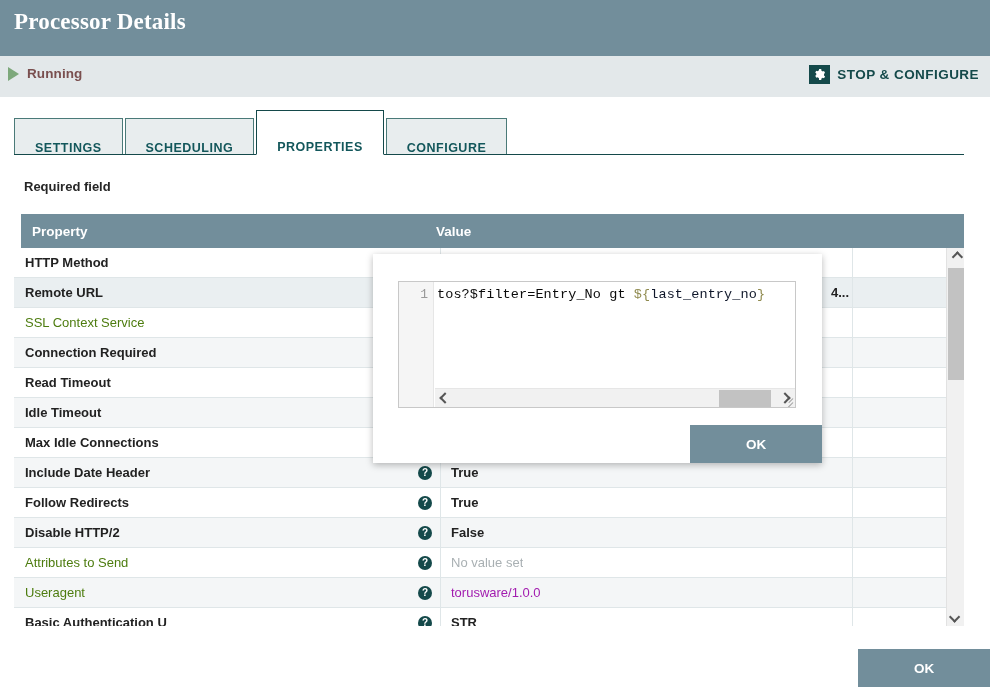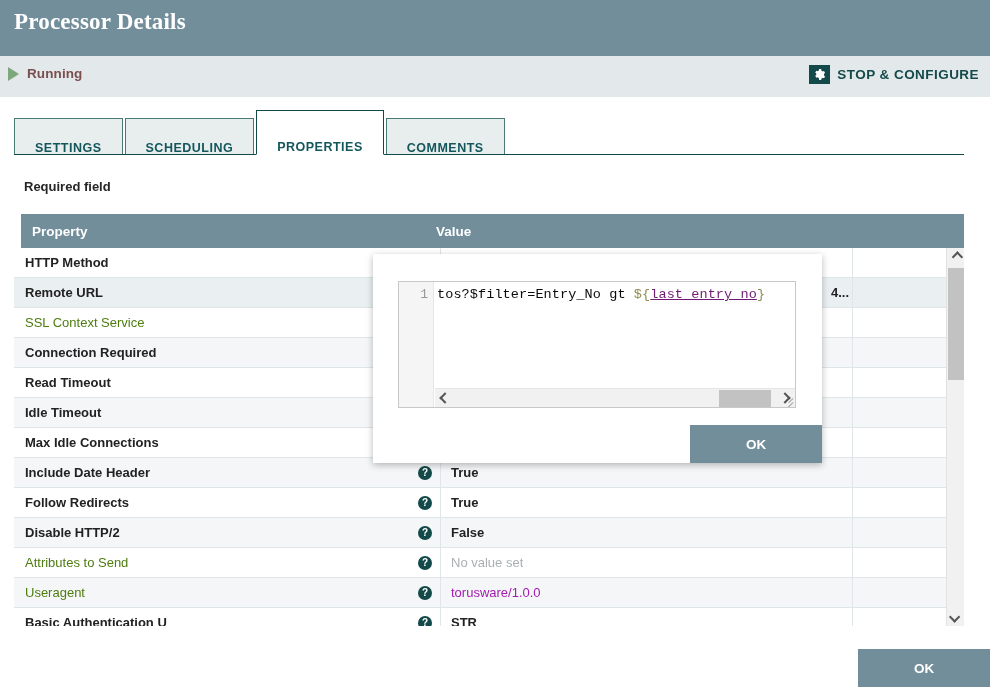--- a/index.html
+++ b/index.html
@@ -319,21 +319,21 @@
   .code-line {
     position: absolute;
     left: 38px; top: 5px;
     font-family: "Liberation Mono", monospace;
     font-size: 13.5px;
     color: #0b0b0b;
     white-space: nowrap;
     letter-spacing: 0.1px;
   }
   .tok-brace { color: #8f8a4e; }
-  .tok-var { color: #701a75; text-decoration: underline; }
+  .tok-var { color: #0f172a; }
 
   .h-scrollbar {
     position: absolute;
     left: 36px; bottom: 0;
     width: 361px; height: 19px;
     background: #f1f1f1;
     border-top: 1px solid #e6e6e6;
     cursor: pointer;
   }
   .h-scroll-btn {
@@ -439,21 +439,21 @@
       <div class="tab">
           <span>SETTINGS</span>
         </div>
       <div class="tab">
           <span>SCHEDULING</span>
         </div>
       <div class="tab active">
           <span>PROPERTIES</span>
         </div>
       <div class="tab">
-          <span>COMMENTS</span>
+          <span>CONFIGURE</span>
         </div>
     </div>
   </div>
 
   <div class="required-note">Required field</div>
 
   <div class="table-wrap">
     <div class="table-head">
       <span class="th-property">Property</span>
       <span class="th-value">Value</span>

